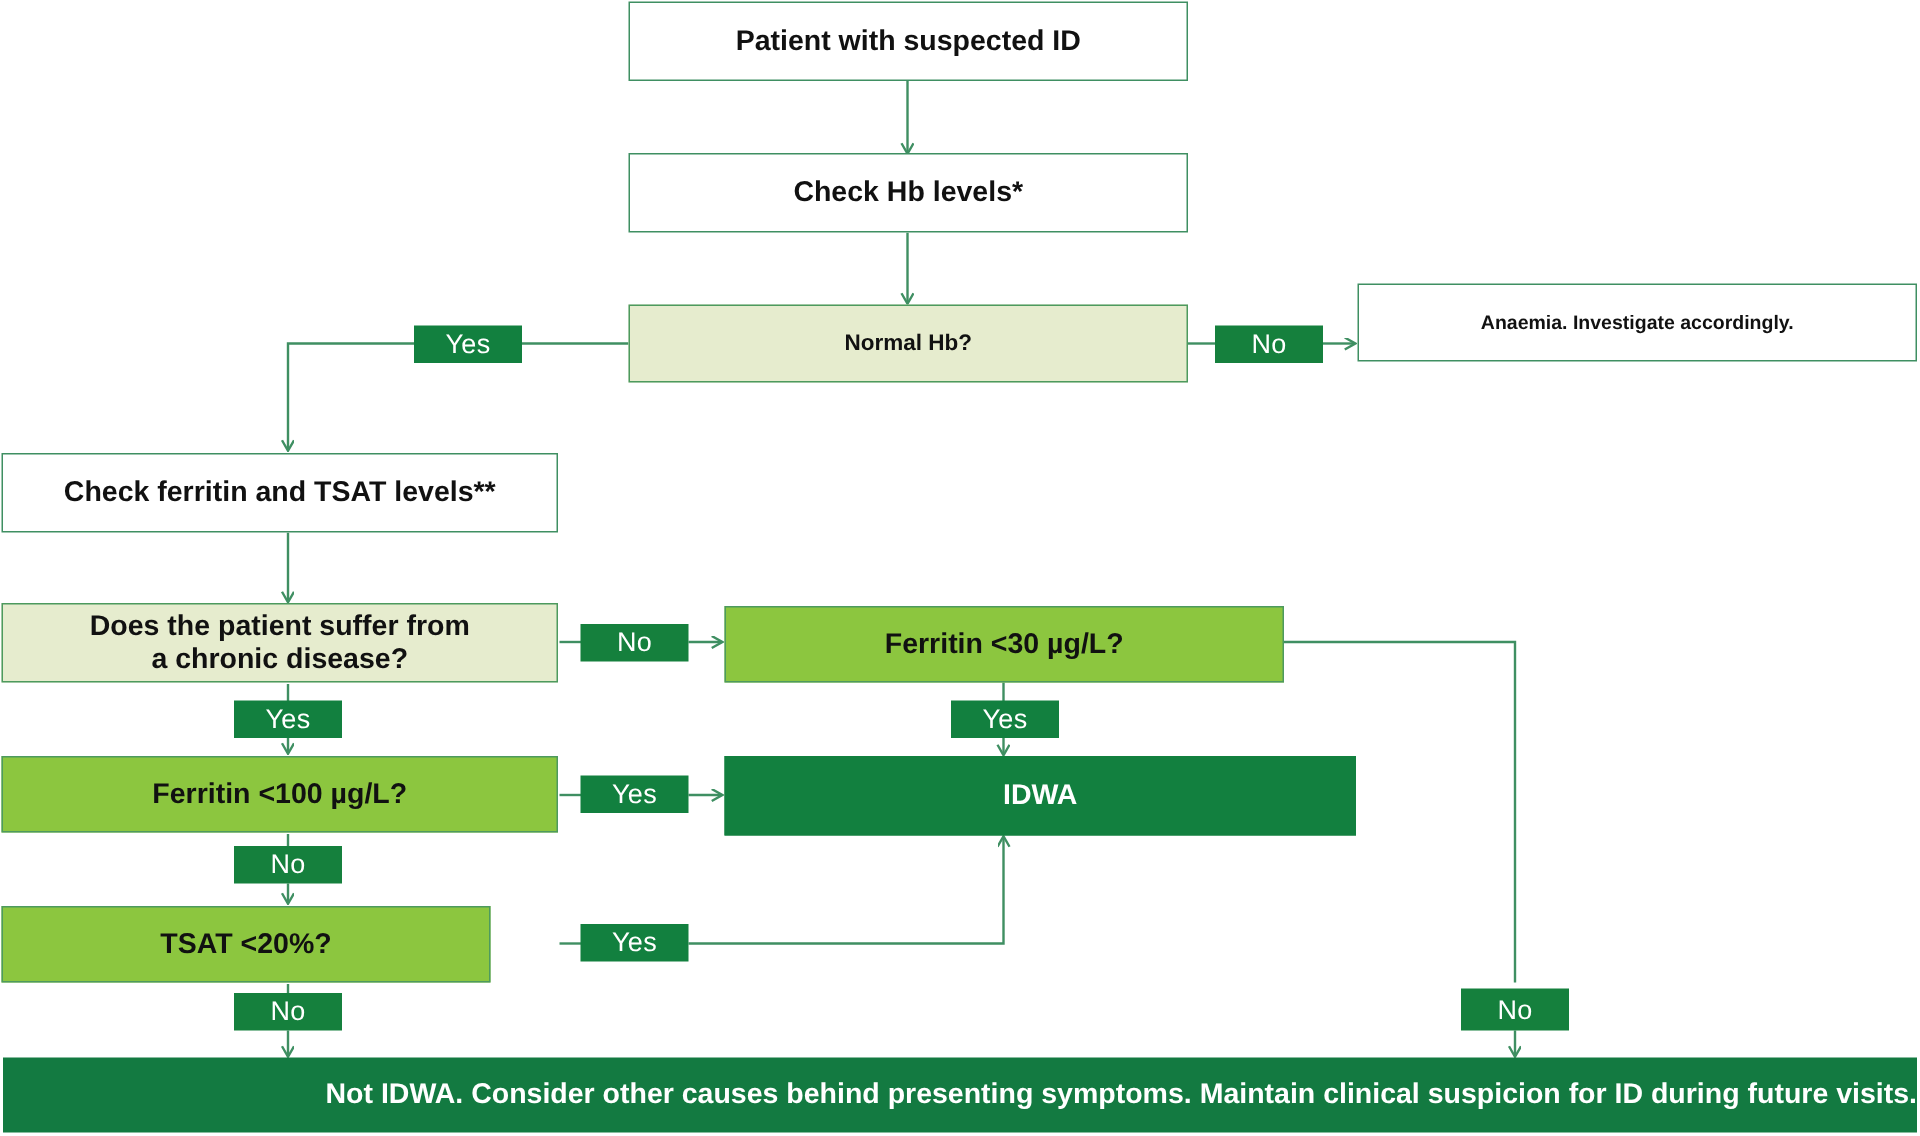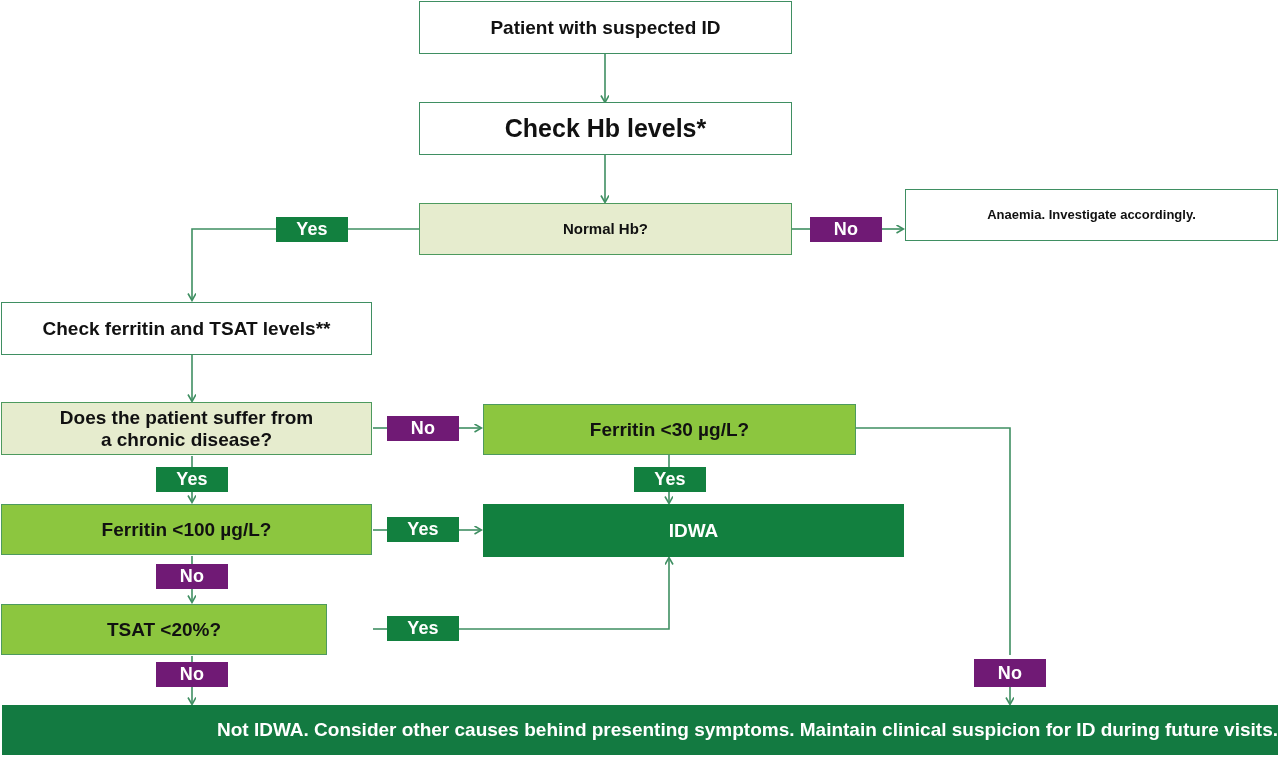--- a/index.html
+++ b/index.html
@@ -68,30 +68,30 @@
     font-weight: bold;
     text-align: center;
     z-index: 2;
   }
   .label {
     position: absolute;
     box-sizing: border-box;
     display: flex;
     align-items: center;
     justify-content: center;
-    font-weight: bold;
+    font-weight: normal;
     color: #ffffff;
     z-index: 3;
     letter-spacing: 0.2px;
   }
   .label-yes {
     background: #12803f;
   }
   .label-no {
-    background: #701a75;
+    background: #15803d;
   }
 </style>
 </head>
 <body>
 
 <div id="canvas">
 
   <svg class="edges" viewBox="0 0 1280 757" xmlns="http://www.w3.org/2000/svg">
     <defs>
       <marker id="arrow" markerWidth="10" markerHeight="10" refX="8.5" refY="4" orient="auto" markerUnits="userSpaceOnUse">
@@ -135,21 +135,21 @@
 
       <path d="M192,656 L192,663"></path>
       <path d="M192,687 L192,704" marker-end="url(#arrow)"></path>
     </g>
   </svg>
 
   <div class="node node-white" style="left:419px; top:1px; width:373px; height:53px; font-size:19px;">
     <span>Patient with suspected ID</span>
   </div>
 
-  <div class="node node-white" style="left:419px; top:102px; width:373px; height:53px; font-size:25px;">
+  <div class="node node-white" style="left:419px; top:102px; width:373px; height:53px; font-size:19px;">
     <span>Check Hb levels*</span>
   </div>
 
   <div class="node node-pale" style="left:419px; top:203px; width:373px; height:52px; font-size:15px;">
     <span>Normal Hb?</span>
   </div>
 
   <div class="node node-white" style="left:905px; top:189px; width:373px; height:52px; font-size:13px;">
     <span>Anaemia. Investigate accordingly.</span>
   </div>

